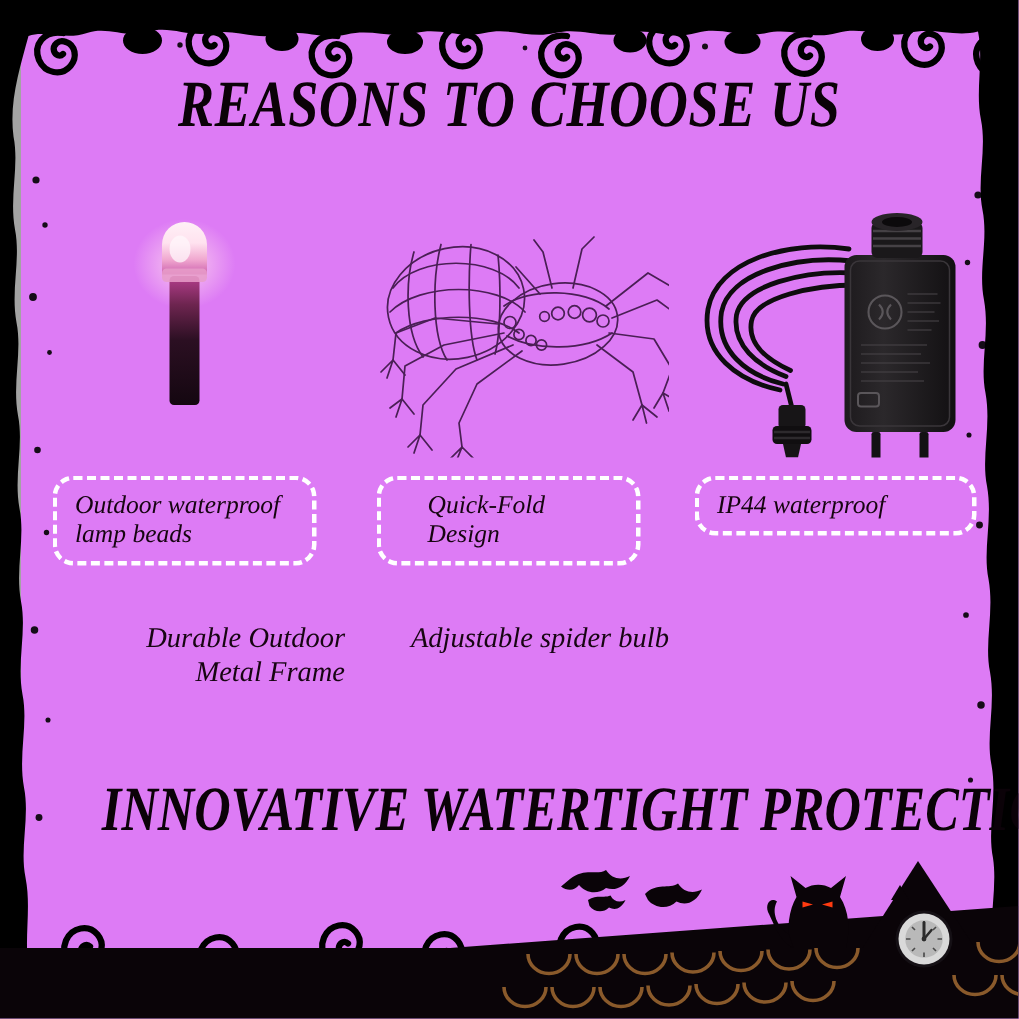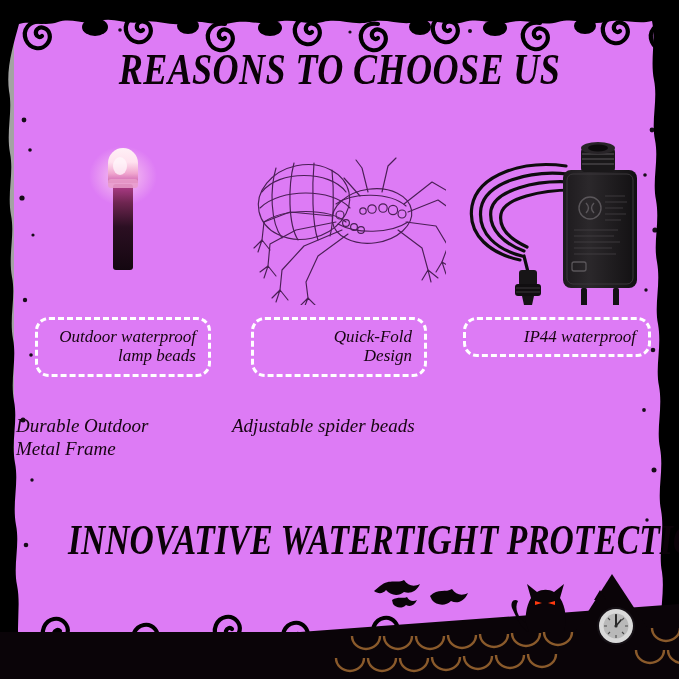--- a/index.html
+++ b/index.html
@@ -60,35 +60,35 @@
 
   
   .badge{
     position:absolute;
     left:50%;transform:translateX(-50%);
     top:187px;
     box-sizing:border-box;
     border:3px dashed #ffffff;
     border-radius:14px;
     padding:7px 12px 8px;
-    text-align:right;
+    text-align:left;
     font-style:italic;
     font-size:17px;
     line-height:1.14;
     color:#160410;
     white-space:pre-line;
   }
   .badge-1{width:176px;}
   .badge-2{width:176px;padding-left:31px;}
   .badge-3{width:188px;}
 
   .caption{
     position:absolute;
     left:0;top:284px;width:214px;
-    text-align:left;
+    text-align:right;
     font-style:italic;
     font-size:19px;
     line-height:1.22;
     color:#170512;
     white-space:pre-line;
   }
   .cap-3{left:-6px;width:226px;}
 
   
   .scene{position:absolute;left:0;top:560px;width:679px;height:119px;}
@@ -276,21 +276,21 @@
           <path d="M100,86 L58,82 L32,92 L30,110"></path>
 
           <path d="M36,136 L32,148 M36,136 L44,146 M36,136 L28,142"></path>
           <path d="M48,160 L44,172 M48,160 L56,170 M48,160 L40,168"></path>
           <path d="M76,168 L72,178 M76,168 L84,176 M76,168 L68,176"></path>
           <path d="M30,110 L26,122 M30,110 L38,120 M30,110 L22,118"></path>
         </g>
       </svg>
     </div>
     <div class="badge badge-2">Quick-Fold Design</div>
-    <div class="caption">Adjustable spider beads</div>
+    <div class="caption">Adjustable spider bulb</div>
   </div>
 
   <div class="col col-3">
     <div class="art">
       <svg width="214" height="175" viewBox="0 0 214 175">
         <defs>
           <linearGradient id="boxG" x1="0" y1="0" x2="1" y2="0">
             <stop offset="0%" stop-color="#1d1a1d"></stop>
             <stop offset="35%" stop-color="#2b282b"></stop>
             <stop offset="100%" stop-color="#121012"></stop>

